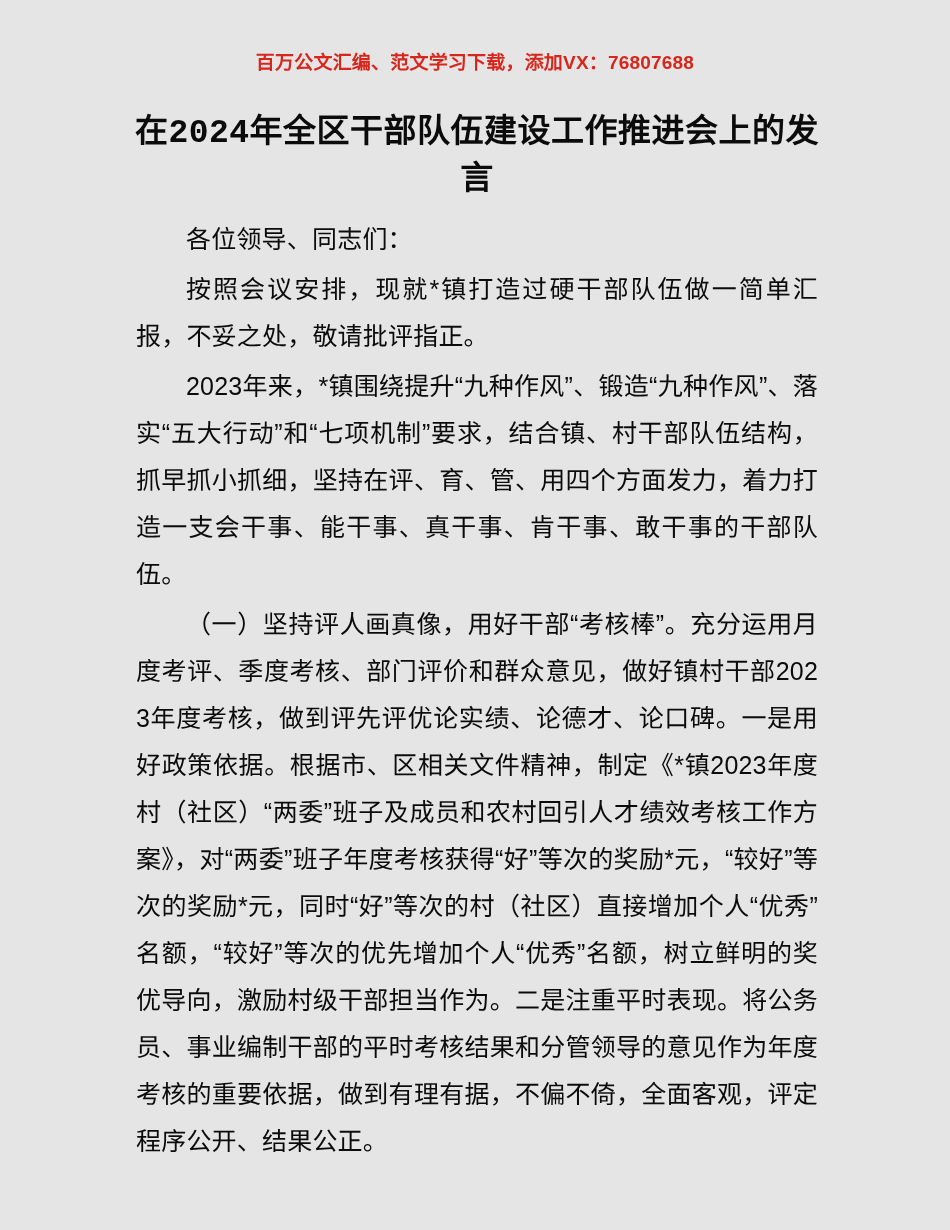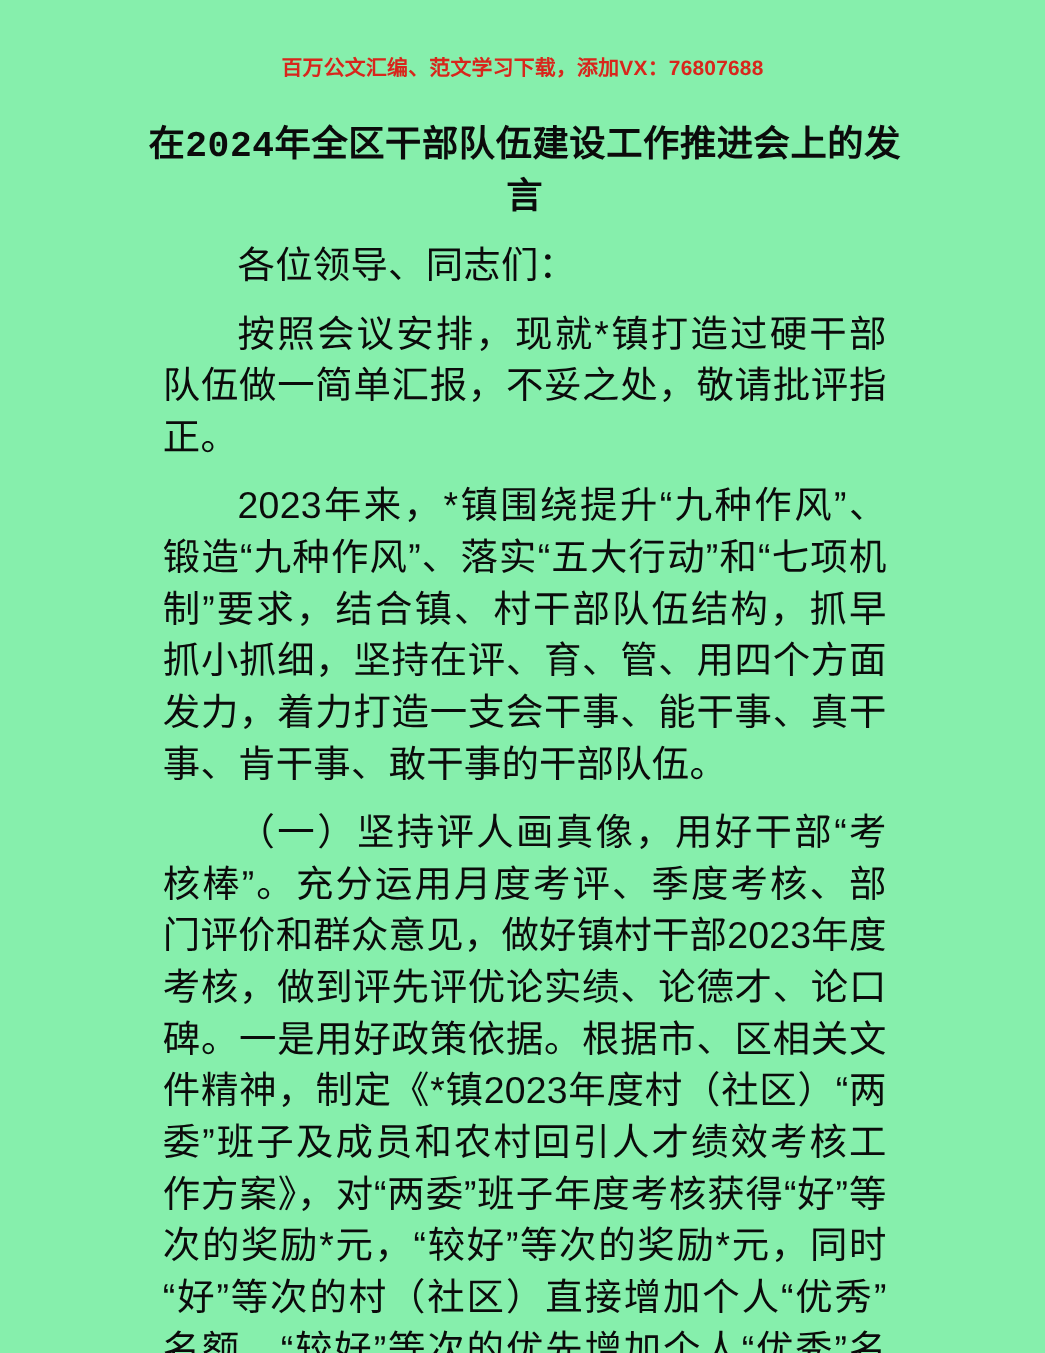--- a/index.html
+++ b/index.html
@@ -14,21 +14,21 @@
     overflow: hidden;
     font-family: "Liberation Sans", "DejaVu Sans", sans-serif;
     color: #000000;
     -webkit-font-smoothing: antialiased;
   }
 
   .page {
     position: relative;
     width: 950px;
     height: 1230px;
-    background: #86efac;
+    background: #e5e5e5;
     box-sizing: border-box;
   }
 
   
   .promo-header {
     position: absolute;
     top: 52px;
     left: 0;
     width: 950px;
     text-align: center;
@@ -53,23 +53,23 @@
     font-weight: bold;
     line-height: 47px;
     text-align: center;
     margin: 0 0 12px 0;
     letter-spacing: 0.5px;
     color: #0b0b0b;
     font-family: Liberation Mono, monospace;
   }
 
   .para {
-    font-size: 34px;
+    font-size: 25px;
     line-height: 47px;
-    margin: 15px;
+    margin: 3px;
     padding: 0;
     text-align: justify;
     text-justify: inter-ideograph;
     text-indent: 2em;
     letter-spacing: 0.2px;
     color: #0b0b0b;
     word-break: break-all;
   }
 
   .para + .para {

